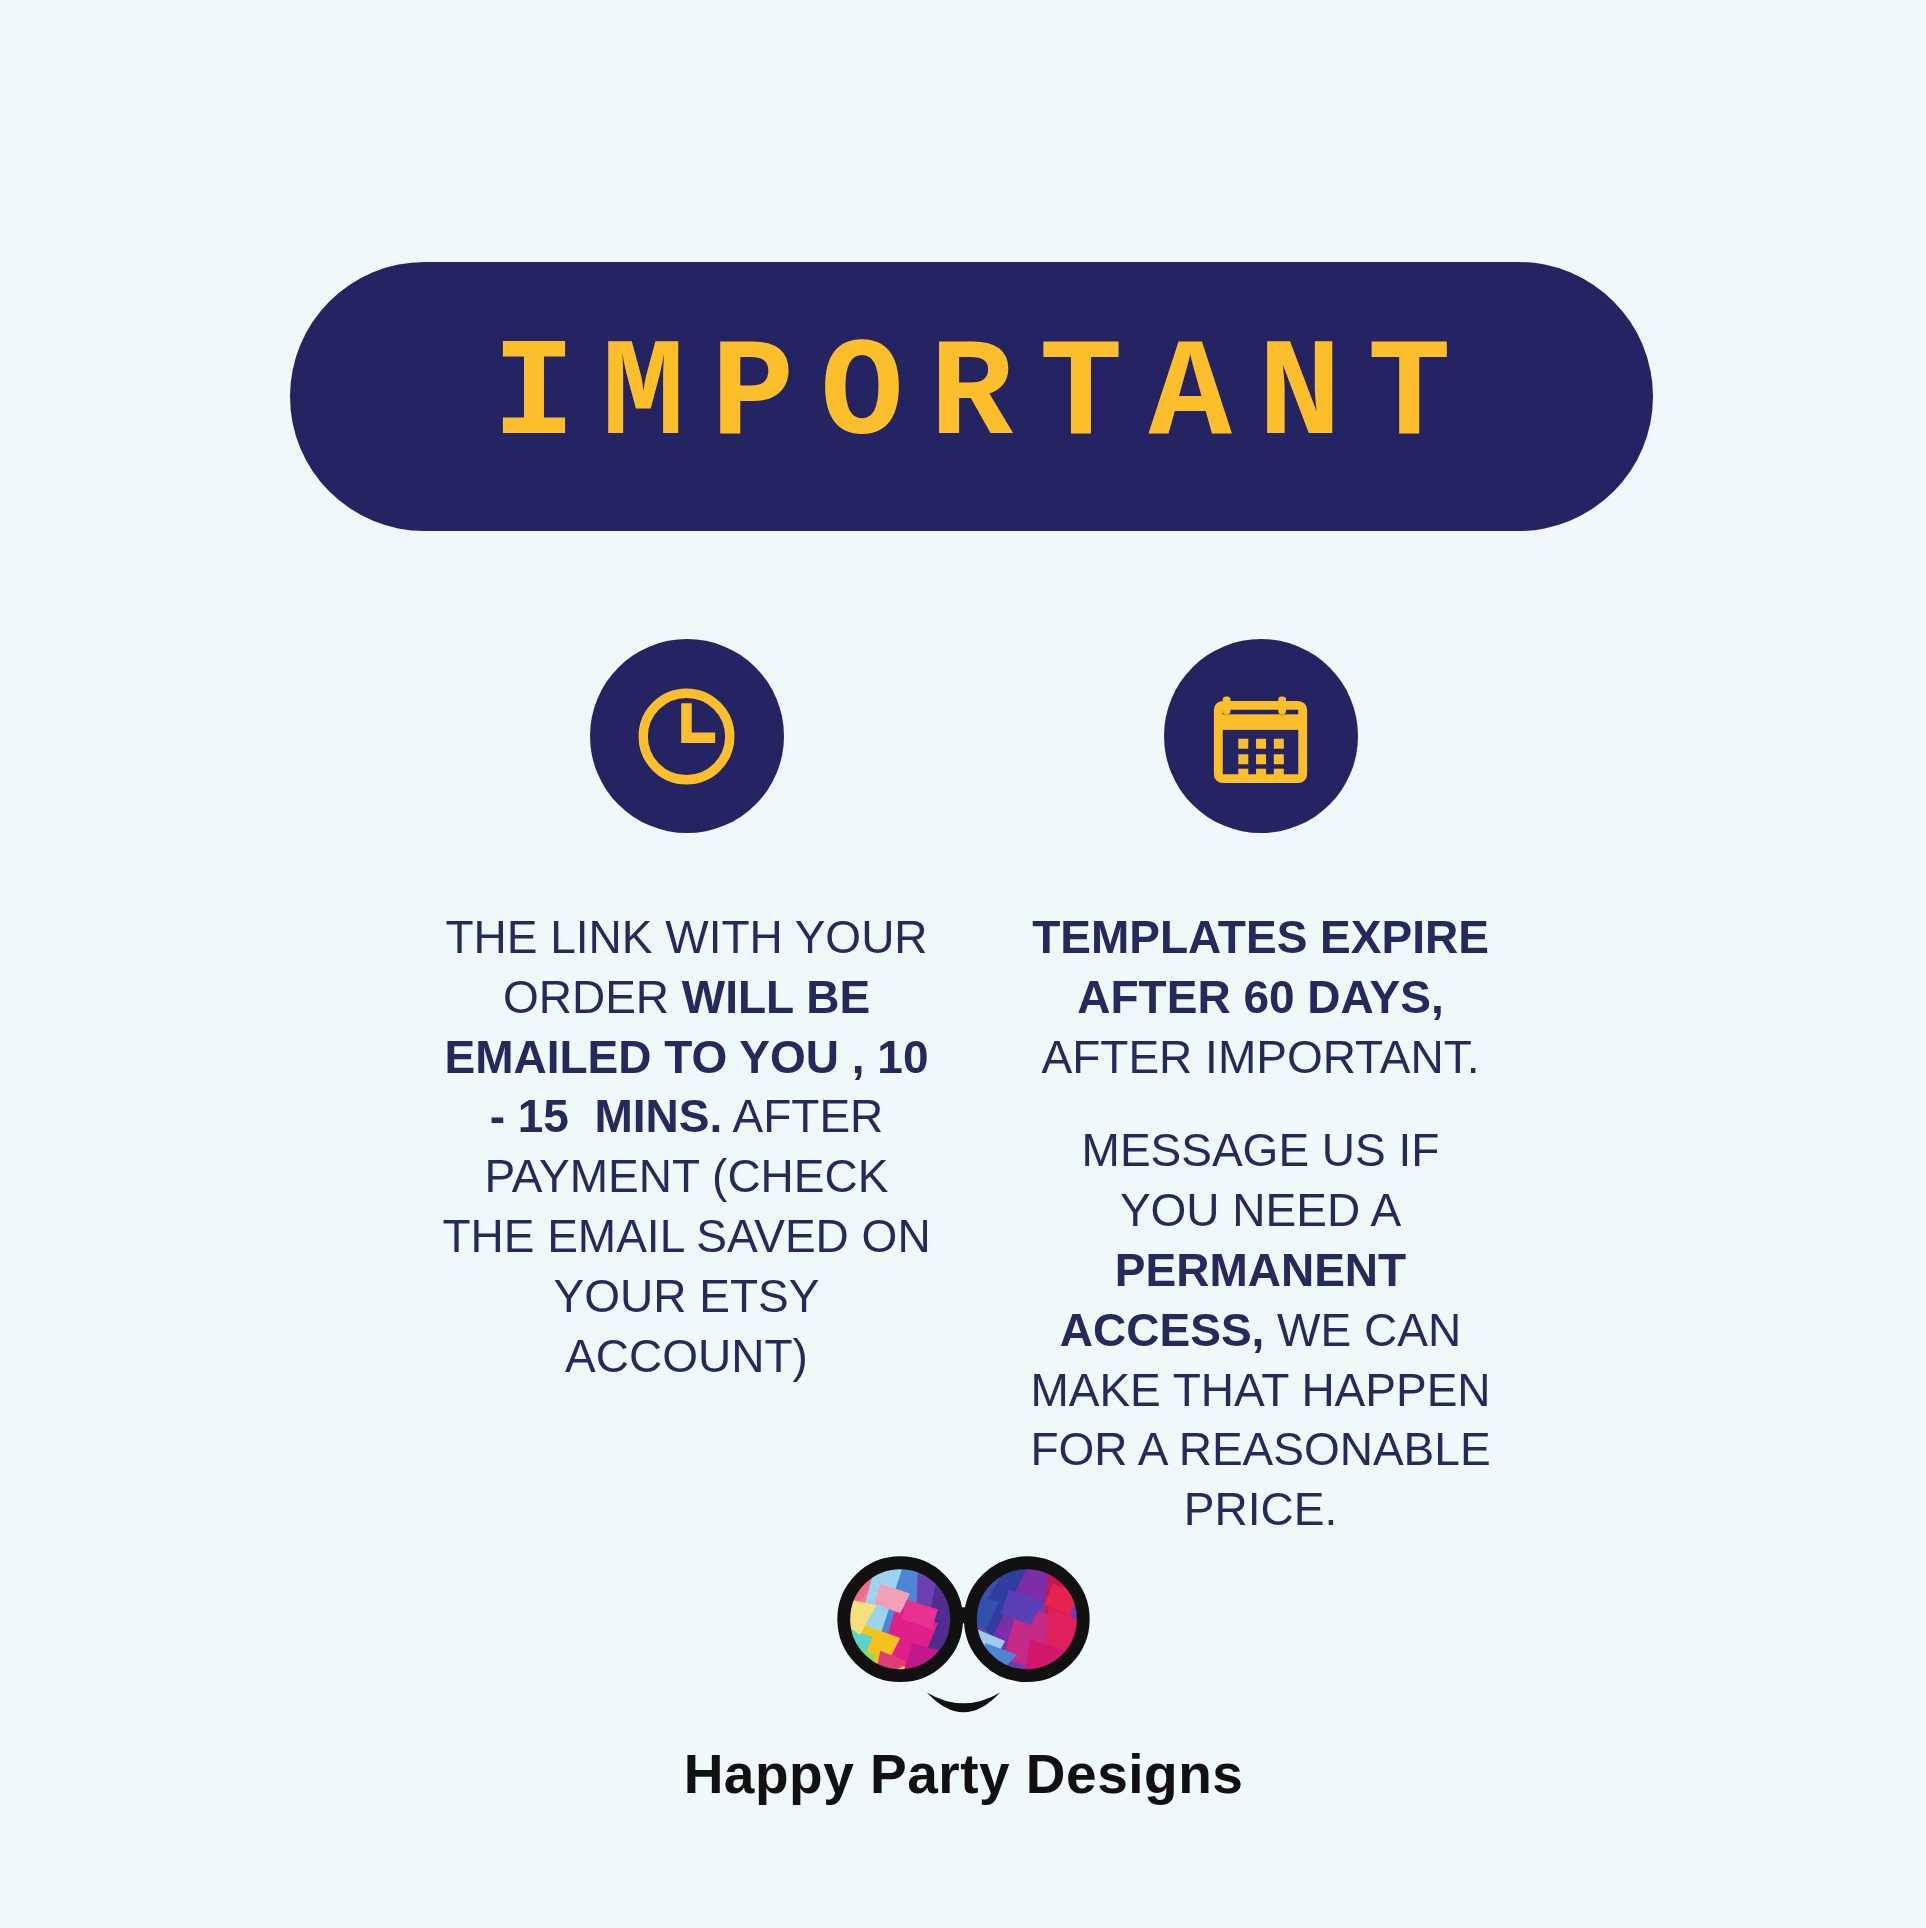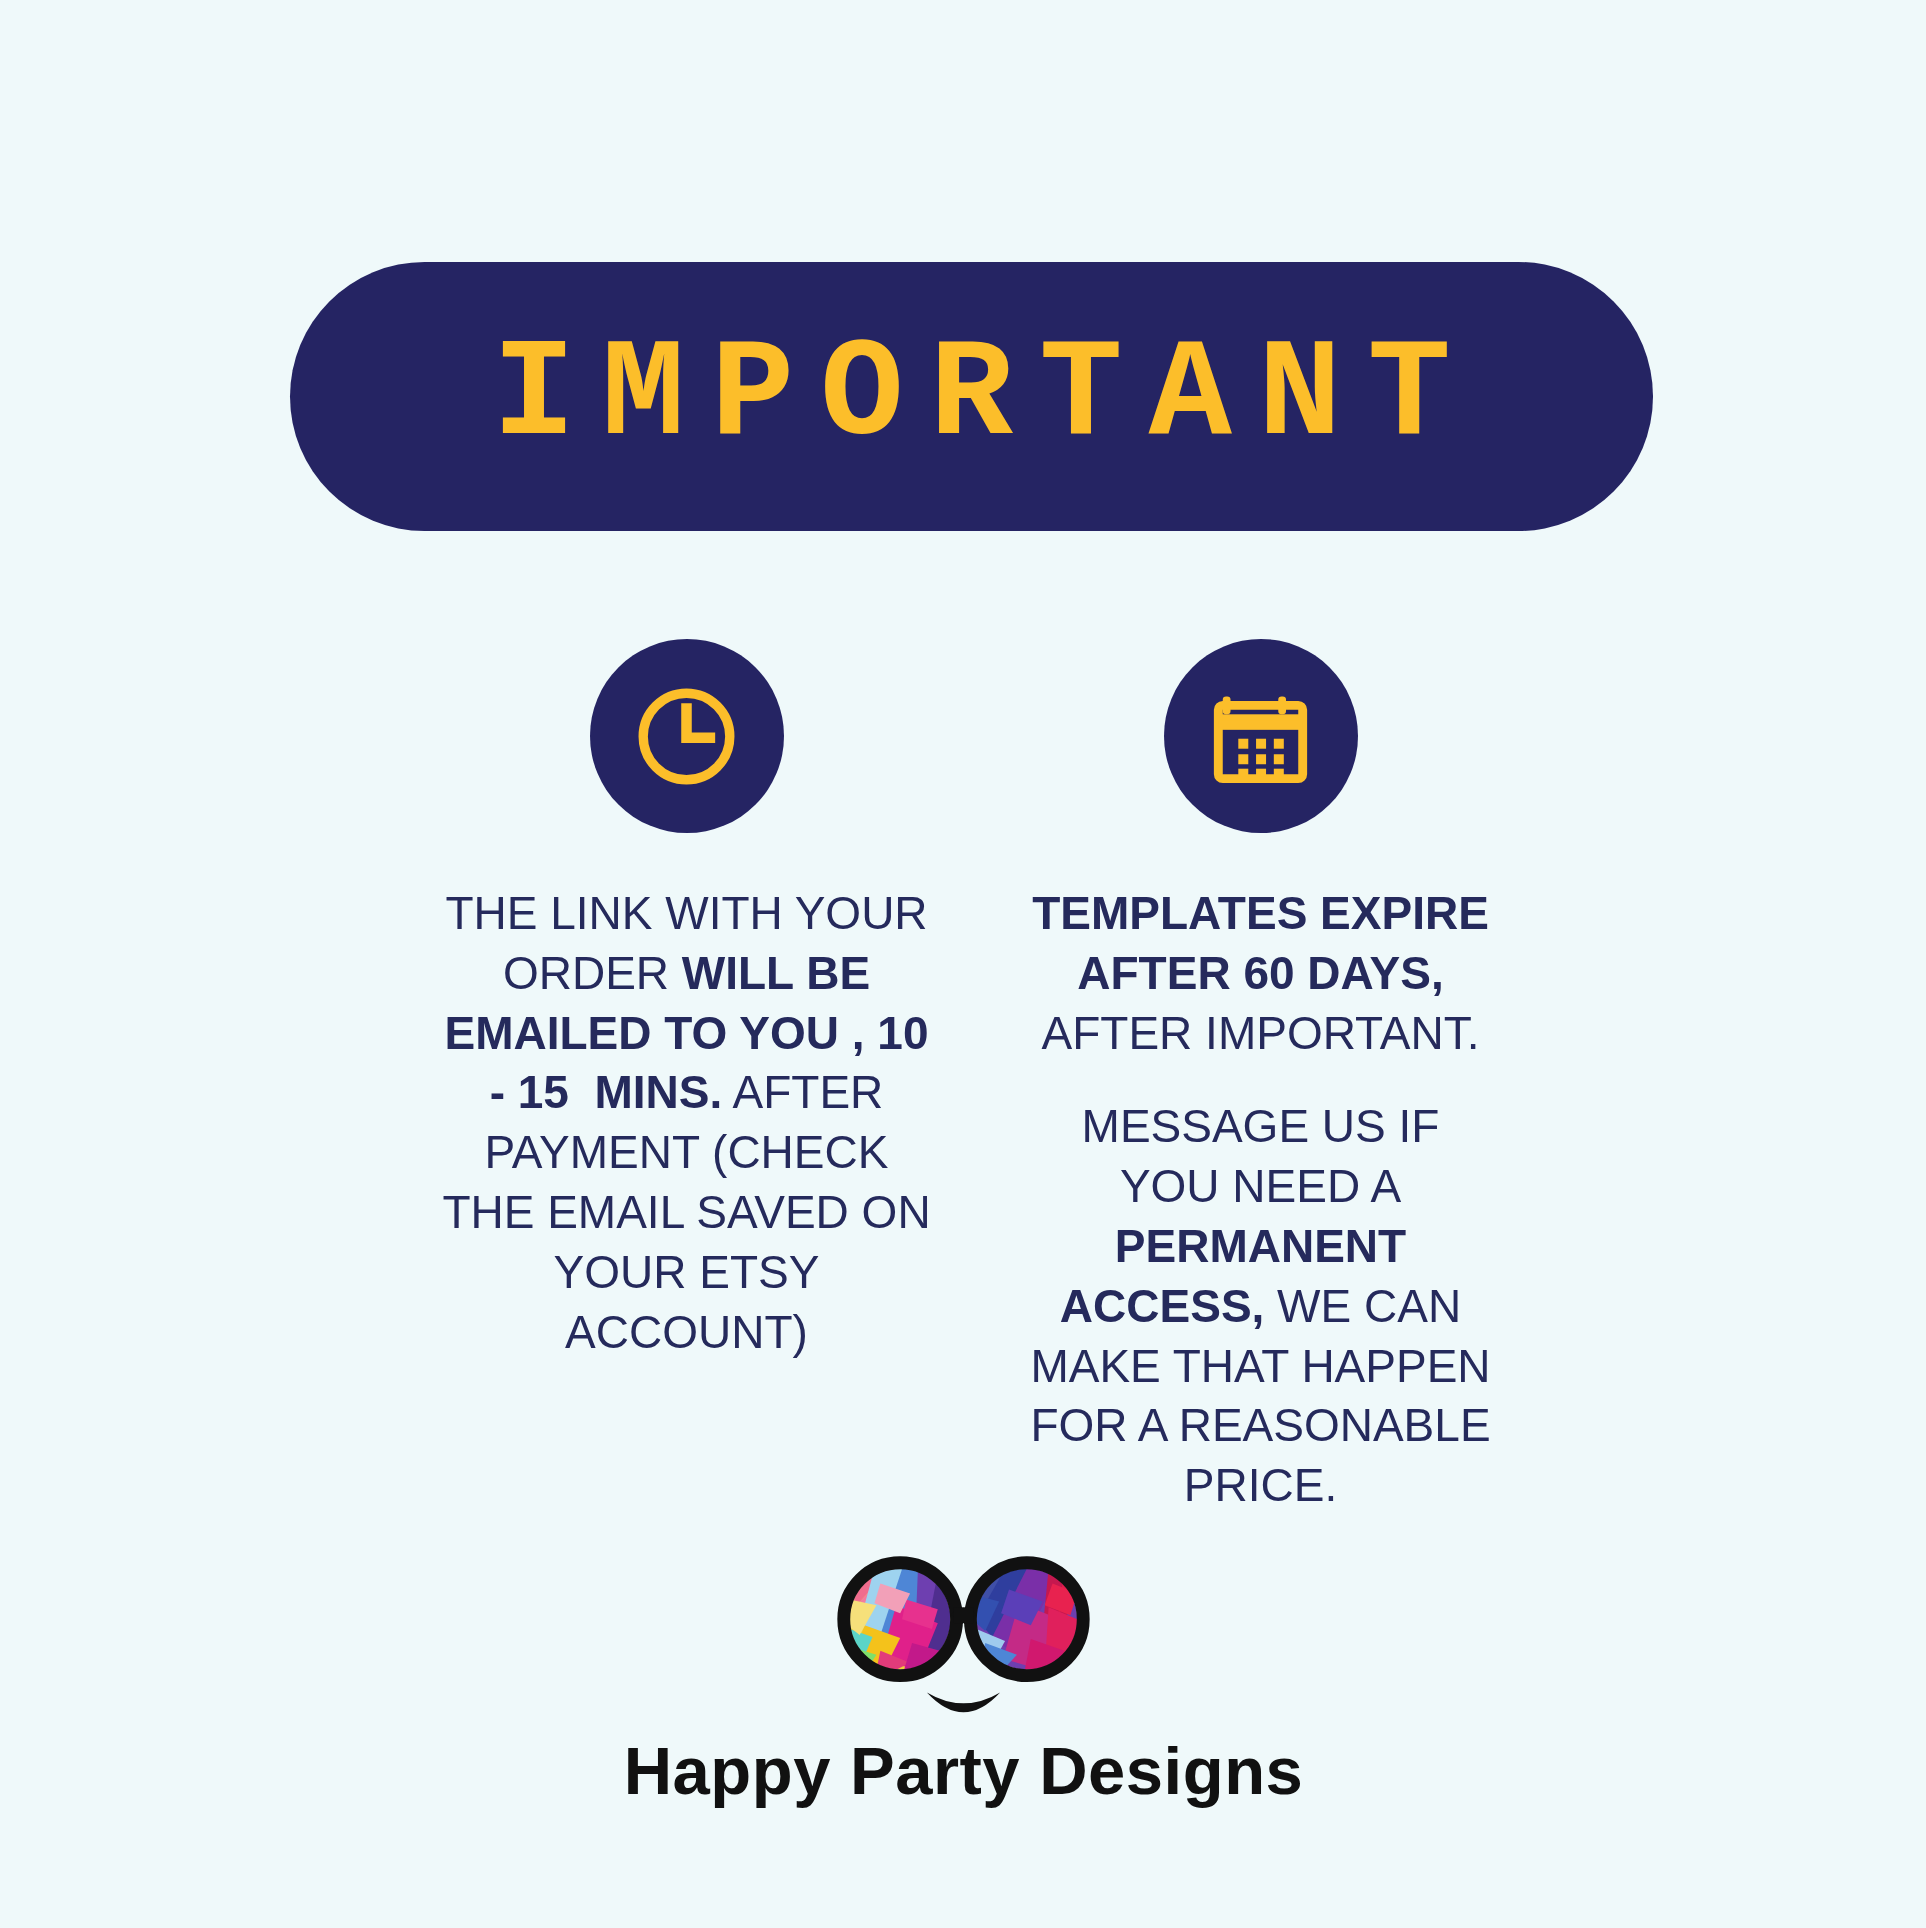--- a/index.html
+++ b/index.html
@@ -53,20 +53,21 @@
     width: 1927px;
     display: flex;
     align-items: flex-start;
     justify-content: center;
   }
   .col {
     width: 554px;
     display: flex;
     flex-direction: column;
     align-items: center;
+    gap: 24px;
   }
   .col-1 { width: 594px; }
   .col-2 { width: 554px; }
   .col-3 { width: 594px; }
 
   .icon-circle {
     width: 194px;
     height: 194px;
     border-radius: 50%;
     background: #252463;
@@ -99,23 +100,24 @@
     position: absolute;
     left: 0;
     top: 1544px;
     width: 1927px;
     display: flex;
     flex-direction: column;
     align-items: center;
   }
   .logo-mark { width: 297px; height: 188px; display: block; }
   .logo-name {
+    margin-top: 10px;
     color: #111111;
     font-family: "Liberation Sans", sans-serif;
-    font-size: 67px;
+    font-size: 55px;
     font-weight: bold;
     letter-spacing: 0.5px;
   }
 </style>
 </head>
 <body>
 
 <div class="page">
 
   <div class="banner">

